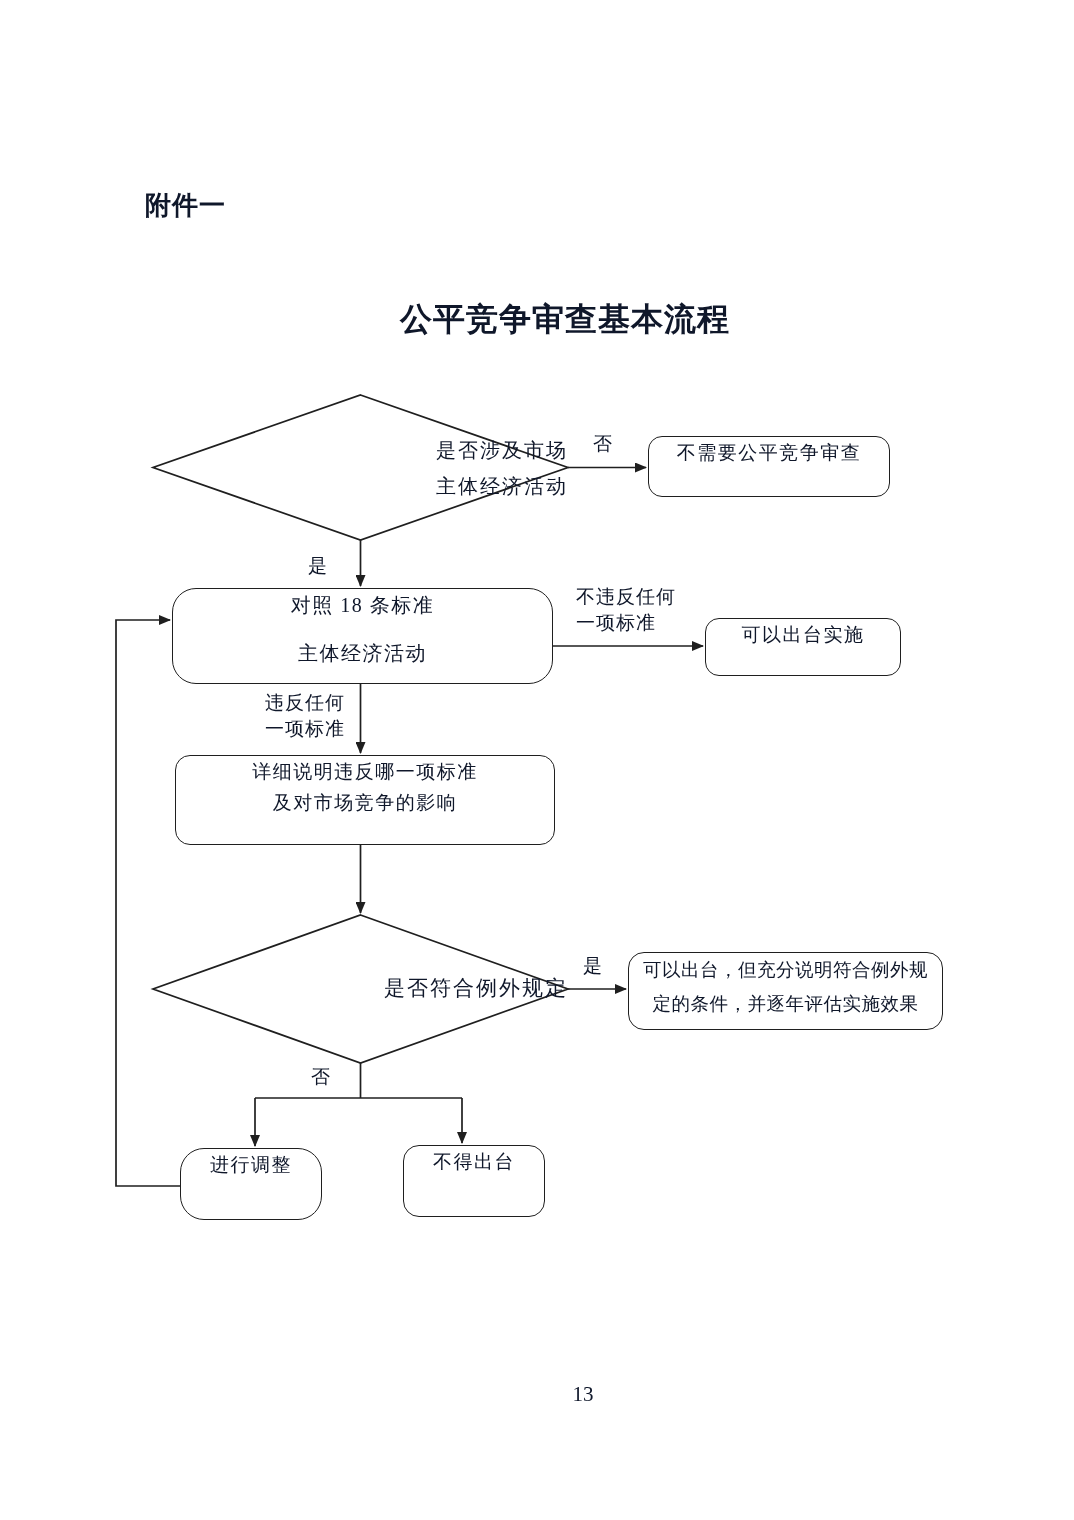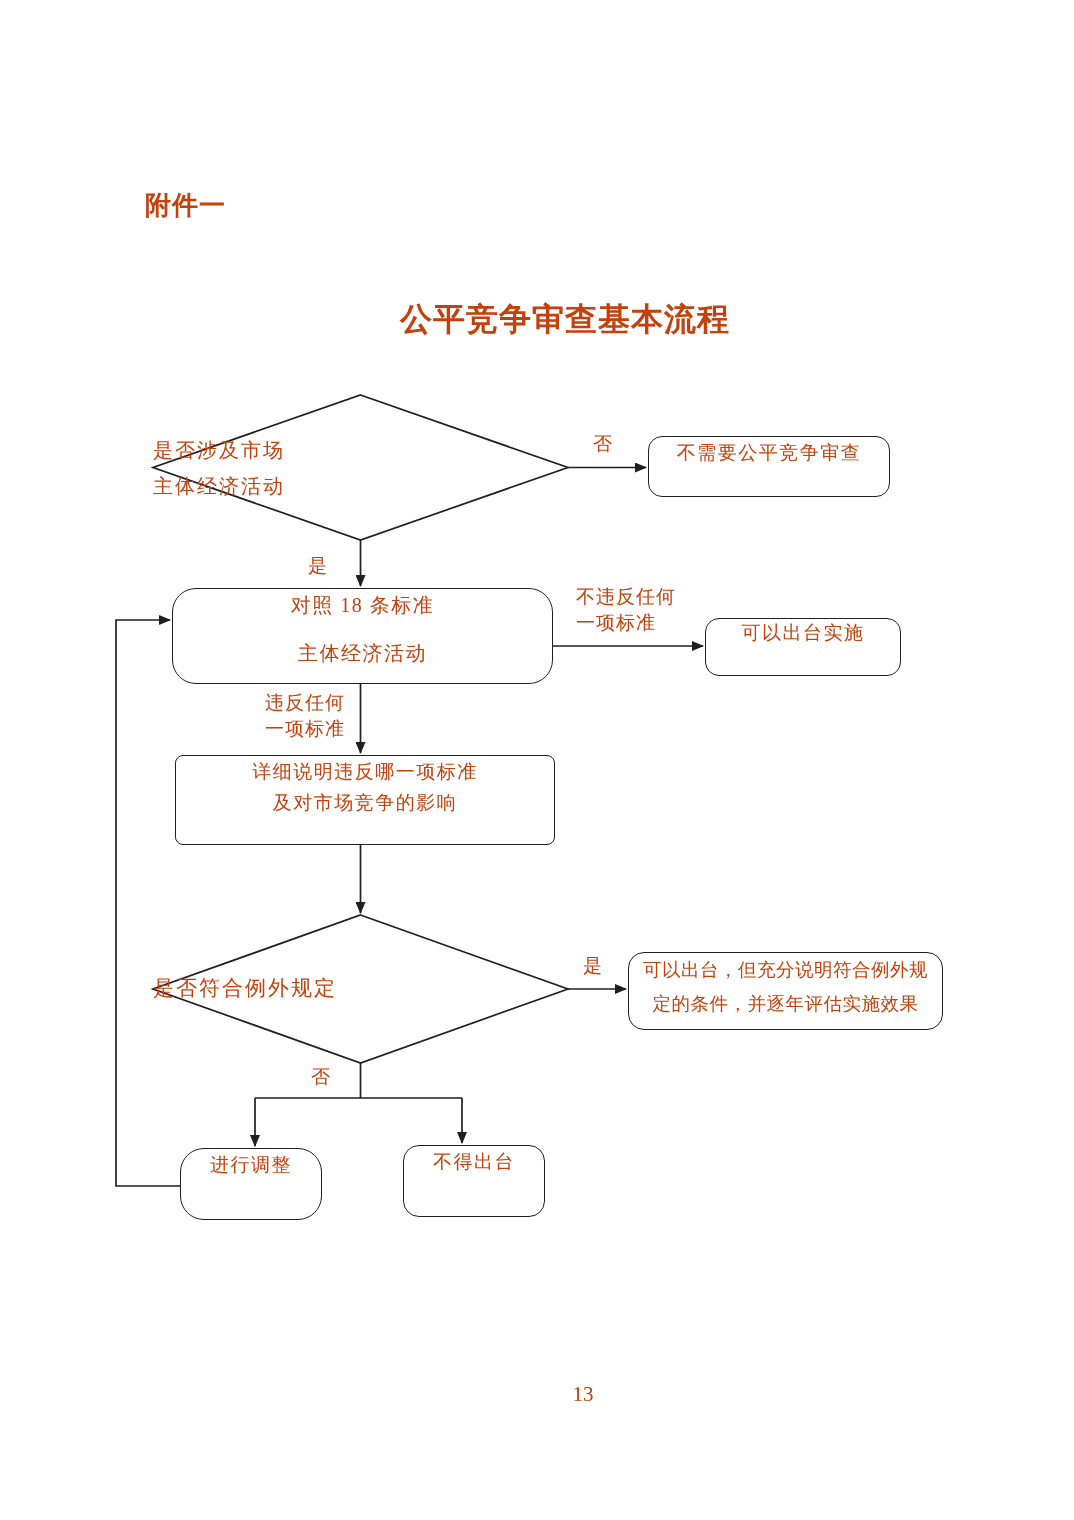--- a/index.html
+++ b/index.html
@@ -7,21 +7,21 @@
     padding: 0;
     background: #ffffff;
   }
   .page {
     position: relative;
     width: 1074px;
     height: 1520px;
     background: #ffffff;
     overflow: hidden;
     font-family: "Liberation Serif", serif;
-    color: #c2410c;
+    color: #0f172a;
   }
   .attachment-label {
     position: absolute;
     left: 145px;
     top: 188px;
     font-family: "Liberation Sans", sans-serif;
     font-size: 26px;
     font-weight: 700;
     letter-spacing: 1px;
   }
@@ -52,32 +52,32 @@
     flex-direction: column;
     align-items: center;
     text-align: center;
     letter-spacing: 1.5px;
     line-height: 1.65;
   }
   .diamond-label {
     position: absolute;
     display: flex;
     flex-direction: column;
-    align-items: flex-start;
+    align-items: flex-end;
     justify-content: center;
     text-align: center;
     letter-spacing: 2px;
     line-height: 1.8;
   }
   .node span, .diamond-label span { display: block; }
 
   #box-no-review      { left: 648px; top: 436px; width: 242px; height: 61px;  border-radius: 14px; font-size: 19px; }
   #box-review         { left: 172px; top: 588px; width: 381px; height: 96px;  border-radius: 24px; font-size: 20px; gap: 15px; }
-  #box-can-implement  { left: 705px; top: 618px; width: 196px; height: 58px;  border-radius: 14px; font-size: 19px; font-family: Liberation Mono, monospace; }
-  #box-explain        { left: 175px; top: 755px; width: 380px; height: 90px;  border-radius: 8px; font-size: 19px; }
+  #box-can-implement  { left: 705px; top: 618px; width: 196px; height: 58px;  border-radius: 14px; font-size: 19px; }
+  #box-explain        { left: 175px; top: 755px; width: 380px; height: 90px;  border-radius: 15px; font-size: 19px; }
   #box-exception-ok   { left: 628px; top: 952px; width: 315px; height: 78px;  border-radius: 16px; font-size: 18.5px; letter-spacing: 0.5px; line-height: 1.85; }
   #box-adjust         { left: 180px; top: 1148px; width: 142px; height: 72px; border-radius: 24px; font-size: 19px; }
   #box-no-issue       { left: 403px; top: 1145px; width: 142px; height: 72px; border-radius: 16px; font-size: 19px; }
 
   #dlabel-market    { left: 153px; top: 395px; width: 415px; height: 145px; font-size: 20px; }
   #dlabel-exception { left: 153px; top: 915px; width: 415px; height: 148px; font-size: 21px; }
 
   .edge-label {
     position: absolute;
     font-size: 19px;

